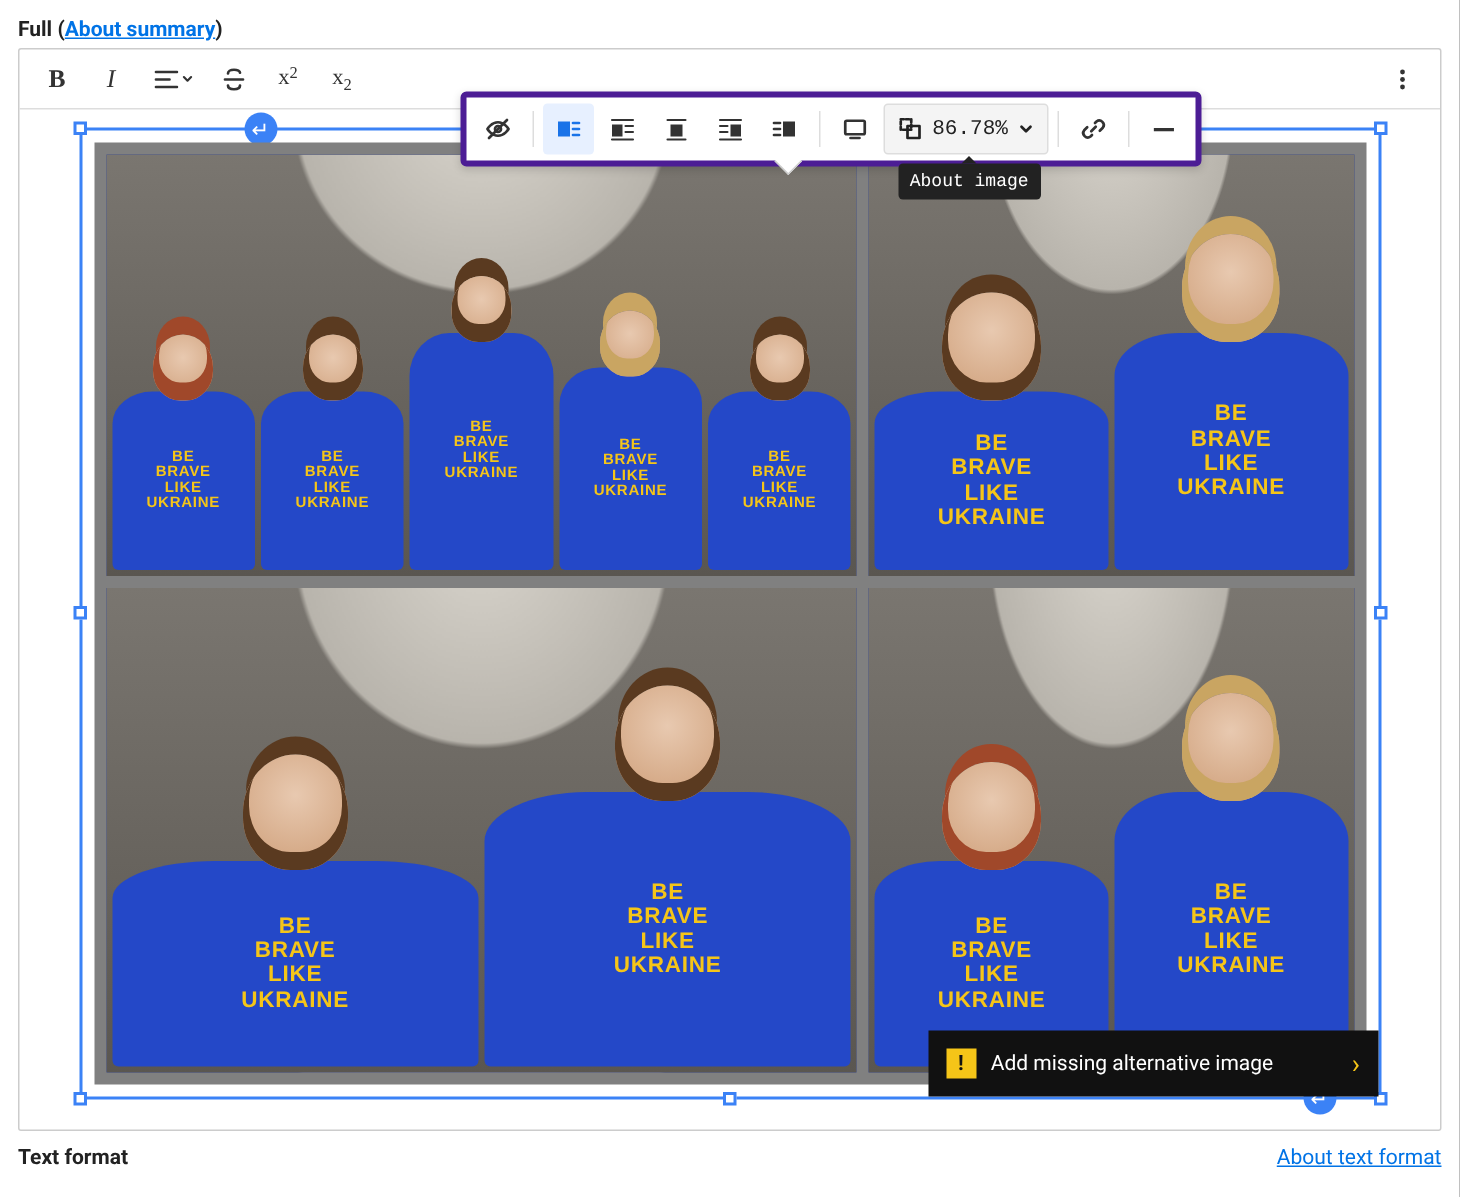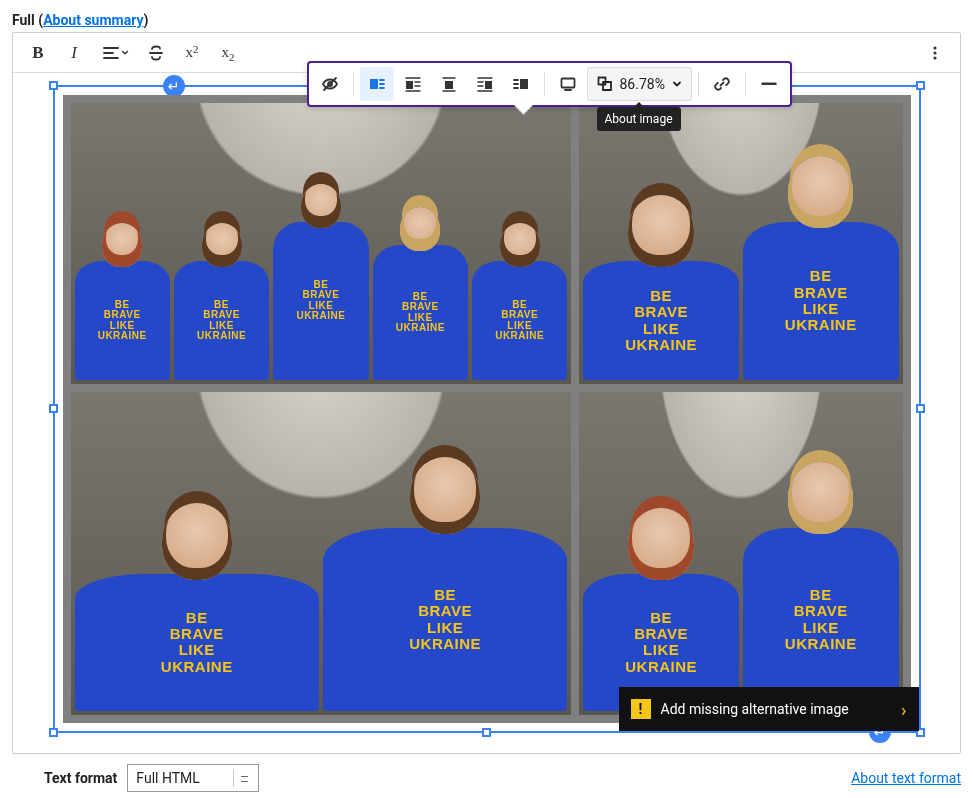--- a/index.html
+++ b/index.html
@@ -129,26 +129,27 @@
   .p1 { grid-column:1; grid-row:1; }
   .p2 { grid-column:2; grid-row:1; }
   .p3 { grid-column:1; grid-row:2; }
   .p4 { grid-column:2; grid-row:2; }
 
   
   .balloon {
     position:absolute;
     top:-26px; left:252px;
     background:#fff;
-    border:2px solid #4c1d95;
+    border:4px solid #4c1d95;
     border-radius:4px;
     box-shadow:0 2px 6px rgba(0,0,0,.15);
     display:flex; align-items:center;
     padding:4px; gap:2px;
     z-index:20;
+    font-family:Liberation Mono, monospace;
   }
   .balloon::after {
     content:""; position:absolute; bottom:-7px; left:208px;
     width:12px; height:12px; background:#fff;
     border-right:1px solid #ccc; border-bottom:1px solid #ccc;
     transform:rotate(45deg);
   }
   .b-btn {
     width:34px; height:34px;
     display:flex; align-items:center; justify-content:center;
@@ -187,21 +188,21 @@
   .alt-banner .warn {
     width:20px; height:20px;
     background:#f5c518;
     display:flex; align-items:center; justify-content:center;
     color:#111; font-weight:bold; font-size:14px;
   }
   .alt-banner .arrow { margin-left:auto; color:#f5c518; font-size:18px; }
 
   .footer-row {
     display:flex; align-items:center;
-    margin-top:10px; gap:10px;margin-left:32px;
+    margin-top:10px; gap:10px;
   }
   .footer-row label { font-weight:bold; }
   .select {
     position:relative;
     border:1px solid #999;
     height:28px; width:132px;
     display:flex; align-items:center;
     padding:0 8px;
     font-size:14px;
     background:#fff;
@@ -433,17 +434,14 @@
         <div class="warn">!</div>
         <span>Add missing alternative image</span>
         <span class="arrow">›</span>
       </div>
     </div>
   </div>
 </div>
 
 <div class="footer-row">
   <label>Text format</label>
-  <div class="select">
-    <span>Full HTML</span>
-  </div>
   <a href="#" class="link">About text format</a>
 </div>
 
 </body></html>

